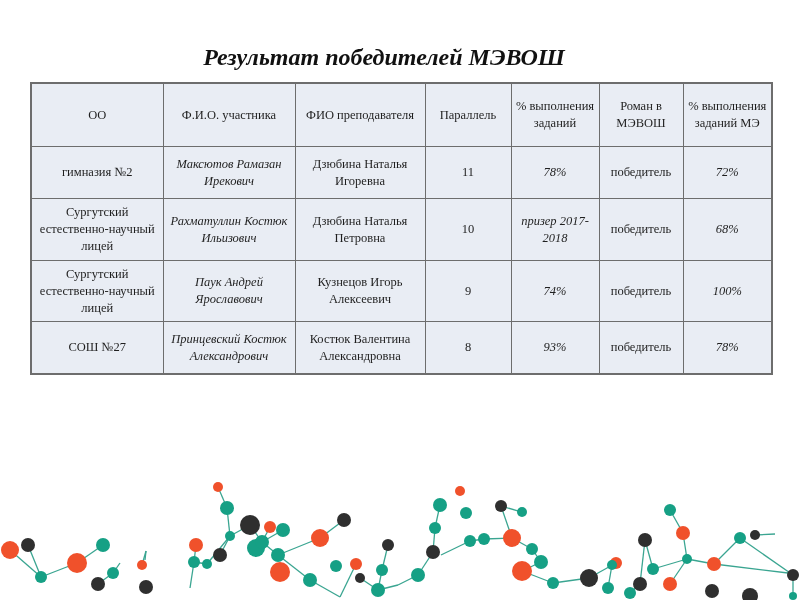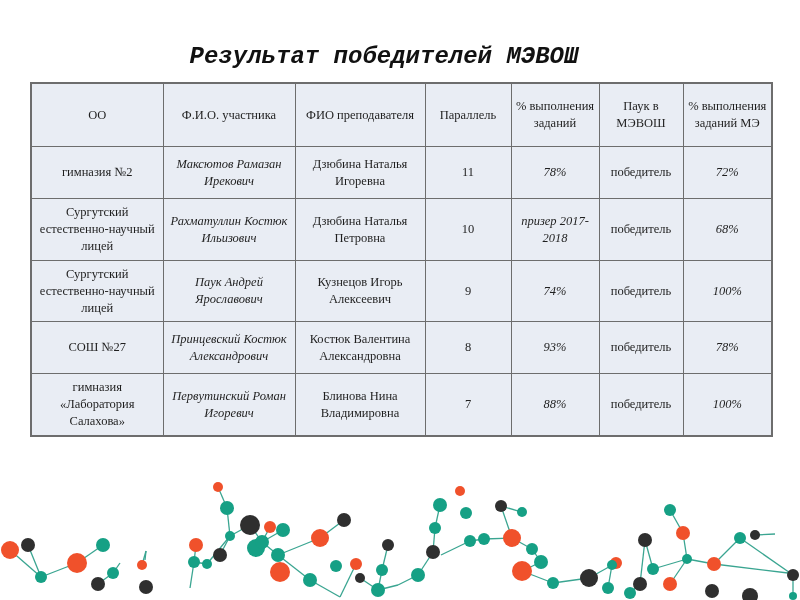--- a/index.html
+++ b/index.html
@@ -14,21 +14,21 @@
       overflow: hidden;
       font-family: "Liberation Serif", "DejaVu Serif", serif;
       color: #1a1a1a;
     }
     .slide-title {
       position: absolute;
       left: 0;
       top: 42px;
       width: 768px;
       text-align: center;
-      font-family: Liberation Mono, monospace;
+      font-family: Liberation Serif, serif;
       font-weight: bold;
       font-style: italic;
       font-size: 24px;
       line-height: 30px;
       color: #111111;
       margin: 0;
     }
     table.results {
       position: absolute;
       left: 30px;
@@ -82,21 +82,21 @@
     <col style="width:84px">
     <col style="width:89px">
   </colgroup>
   <thead>
     <tr>
       <th>ОО</th>
       <th>Ф.И.О. участника</th>
       <th>ФИО преподавателя</th>
       <th>Параллель</th>
       <th>% выполнения заданий</th>
-      <th>Паук в МЭВОШ</th>
+      <th>Роман в МЭВОШ</th>
       <th>% выполнения заданий МЭ</th>
     </tr>
   </thead>
   <tbody>
     <tr class="r1">
       <td>гимназия №2</td>
       <td class="it">Максютов Рамазан Ирекович</td>
       <td>Дзюбина Наталья Игоревна</td>
       <td>11</td>
       <td class="bi">78%</td>
@@ -122,29 +122,20 @@
       <td class="bi">100%</td>
     </tr>
     <tr class="r4">
       <td>СОШ №27</td>
       <td class="it">Принцевский Костюк Александрович</td>
       <td>Костюк Валентина Александровна</td>
       <td>8</td>
       <td class="bi">93%</td>
       <td>победитель</td>
       <td class="bi">78%</td>
-    </tr>
-    <tr class="r5">
-      <td>гимназия «Лаборатория Салахова»</td>
-      <td class="it">Первутинский Роман Игоревич</td>
-      <td>Блинова Нина Владимировна</td>
-      <td>7</td>
-      <td class="bi">88%</td>
-      <td>победитель</td>
-      <td class="bi">100%</td>
     </tr>
   </tbody>
 </table>
 
 <svg class="molecules" viewBox="0 470 800 130" xmlns="http://www.w3.org/2000/svg">
   <g id="bonds">
       <line x1="10" y1="550" x2="41" y2="577" stroke="#3aa591" stroke-width="1.3"></line>
       <line x1="41" y1="577" x2="77" y2="563" stroke="#3aa591" stroke-width="1.3"></line>
       <line x1="77" y1="563" x2="103" y2="545" stroke="#3aa591" stroke-width="1.3"></line>
       <line x1="28" y1="545" x2="41" y2="577" stroke="#3aa591" stroke-width="1.3"></line>

